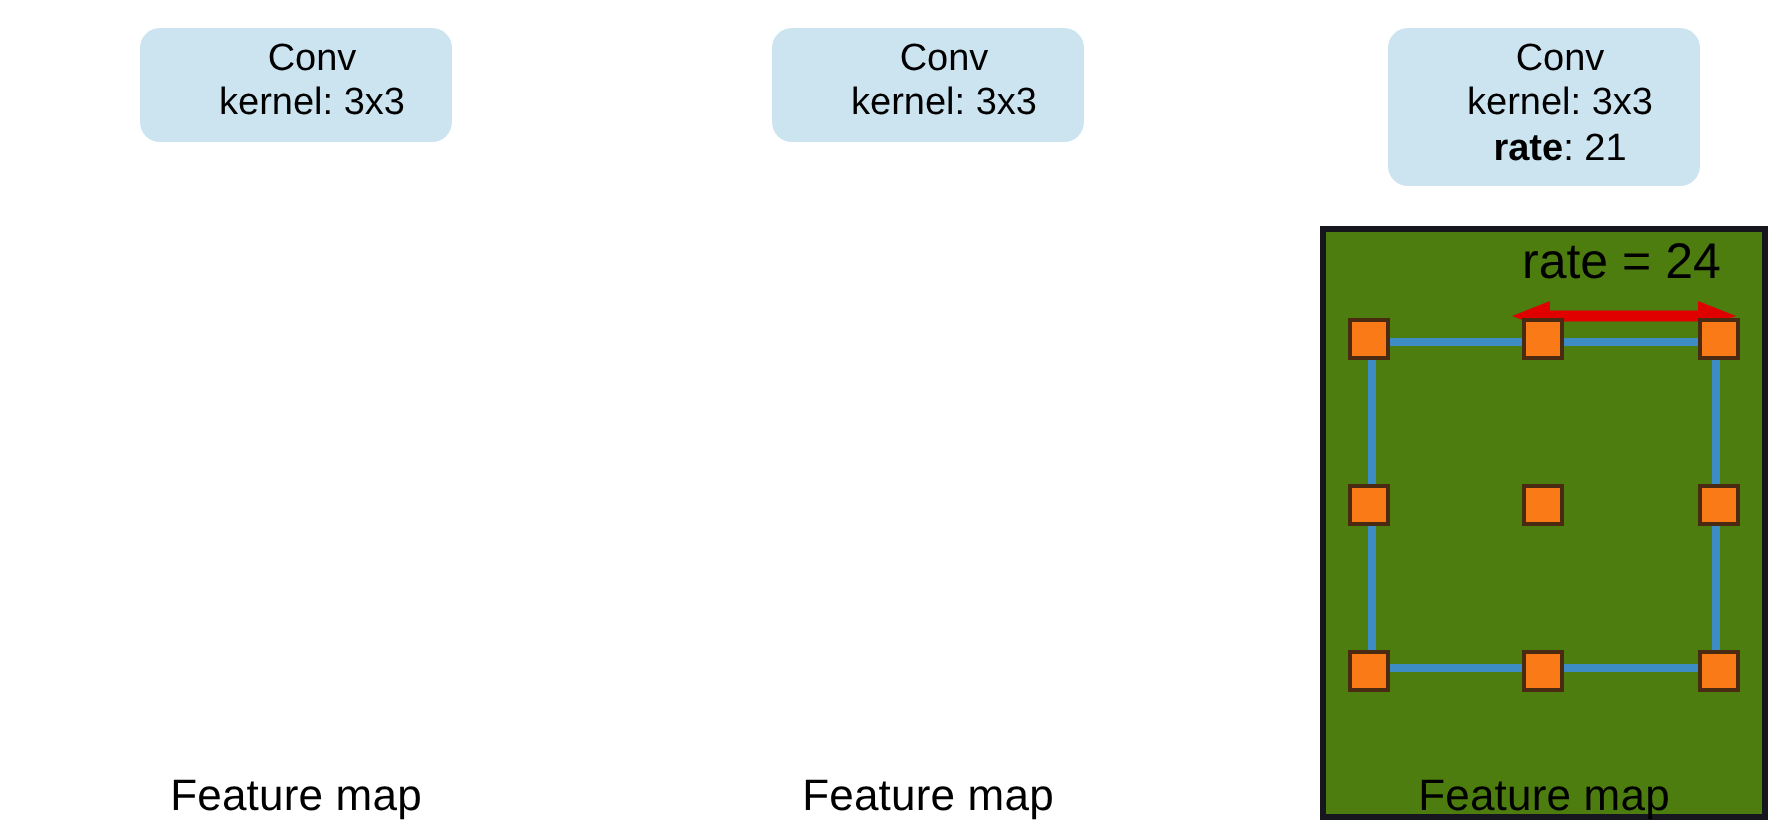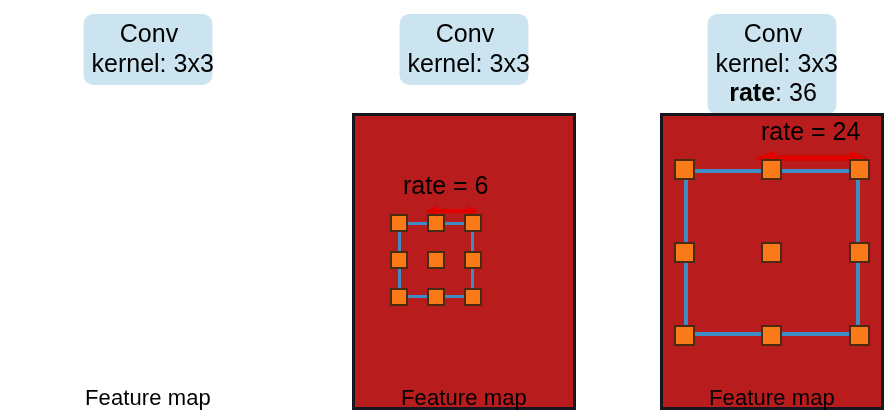--- a/index.html
+++ b/index.html
@@ -31,42 +31,42 @@
   .panel-1 { left: 0px; }
   .panel-2 { left: 316px; }
   .panel-3 { left: 624px; }
 
   
   .conv-label {
     position: absolute;
     top: 14px;
     left: 50%;
     transform: translateX(-50%);
-    width: 129px;
+    width: 156px;
     box-sizing: border-box;
     background: #cbe4f0;
     border-radius: 10px;
-    padding: 5px 6px 7px 8px;
+    padding: 5px 6px 7px 22px;
     text-align: center;
     line-height: 1.18;
-    font-size: 25px;
+    font-size: 19px;
   }
   .conv-label .line { display: block; white-space: nowrap; }
   .conv-label .rate-key { font-weight: bold; }
 
   
   .feature-map {
     position: absolute;
     top: 113px;
     left: 50%;
     transform: translateX(-50%);
     width: 224px;
     height: 297px;
     box-sizing: border-box;
-    background: #b91c1c;
+    background: #4d7c0f;
     border: 3px solid #16161e;
   }
 
   .feature-caption {
     position: absolute;
     top: 385px;
     left: 0;
     width: 100%;
     text-align: center;
     font-size: 22px;
@@ -143,55 +143,30 @@
     <div class="feature-caption">Feature map</div>
   </div>
 
   <div class="panel panel-2">
 
     <div class="conv-label">
       <span class="line">Conv</span>
       <span class="line">kernel: 3x3</span>
     </div>
 
-    <div class="feature-map">
-
-      <div class="rate-annotation" style="left:48px; top:57px;">
-        <div class="rate-text" style="left:0px; top:0px;">rate = 6</div>
-        <div class="rate-arrow" style="left:22px; top:31px;">
-          <svg width="54" height="14" viewBox="0 0 54 14">
-            <path d="M1 7 L12 1.5 L12 5 L42 5 L42 1.5 L53 7 L42 12.5 L42 9 L12 9 L12 12.5 Z" fill="#e00000"></path>
-          </svg>
-        </div>
-      </div>
-
-      <div class="kernel-wrap" style="left:35px; top:98px; width:92px; height:92px;">
-        <div class="kernel-outline" style="left:8px; top:8px; width:76px; height:76px;"></div>
-        <div class="cell" style="left:0px;  top:0px;  width:18px; height:18px;"></div>
-        <div class="cell" style="left:37px; top:0px;  width:18px; height:18px;"></div>
-        <div class="cell" style="left:74px; top:0px;  width:18px; height:18px;"></div>
-        <div class="cell" style="left:0px;  top:37px; width:18px; height:18px;"></div>
-        <div class="cell" style="left:37px; top:37px; width:18px; height:18px;"></div>
-        <div class="cell" style="left:74px; top:37px; width:18px; height:18px;"></div>
-        <div class="cell" style="left:0px;  top:74px; width:18px; height:18px;"></div>
-        <div class="cell" style="left:37px; top:74px; width:18px; height:18px;"></div>
-        <div class="cell" style="left:74px; top:74px; width:18px; height:18px;"></div>
-      </div>
-
-    </div>
 
     <div class="feature-caption">Feature map</div>
   </div>
 
   <div class="panel panel-3">
 
     <div class="conv-label">
       <span class="line">Conv</span>
       <span class="line">kernel: 3x3</span>
-      <span class="line"><span class="rate-key">rate</span><span>: </span><span>36</span></span>
+      <span class="line"><span class="rate-key">rate</span><span>: </span><span>21</span></span>
     </div>
 
     <div class="feature-map">
 
       <div class="rate-annotation" style="left:98px; top:3px;">
         <div class="rate-text" style="left:0px; top:0px;">rate = 24</div>
         <div class="rate-arrow" style="left:-6px; top:30px;">
           <svg width="114" height="18" viewBox="0 0 114 18">
             <path d="M1 9 L20 1.5 L20 6.2 L94 6.2 L94 1.5 L113 9 L94 16.5 L94 11.8 L20 11.8 L20 16.5 Z" fill="#e00000"></path>
           </svg>

